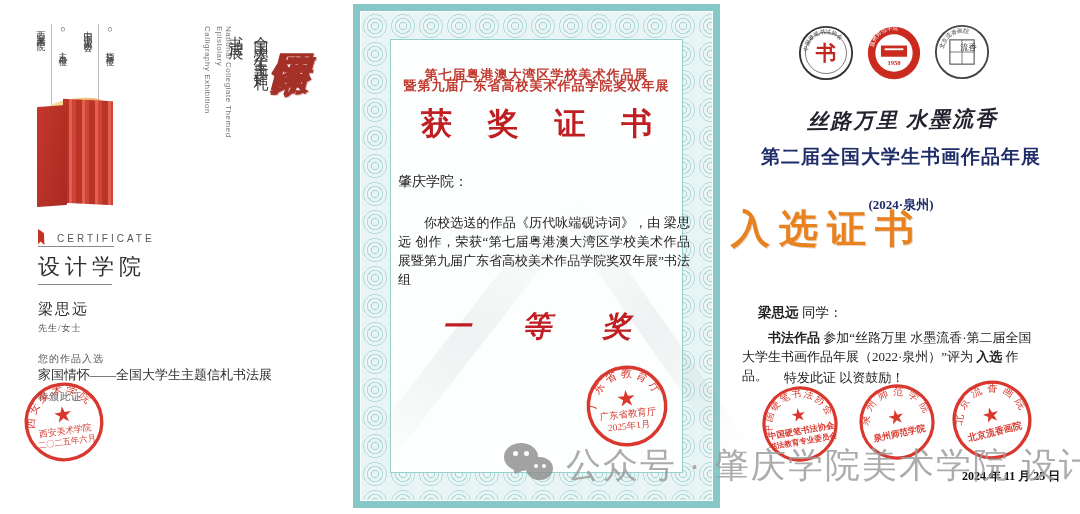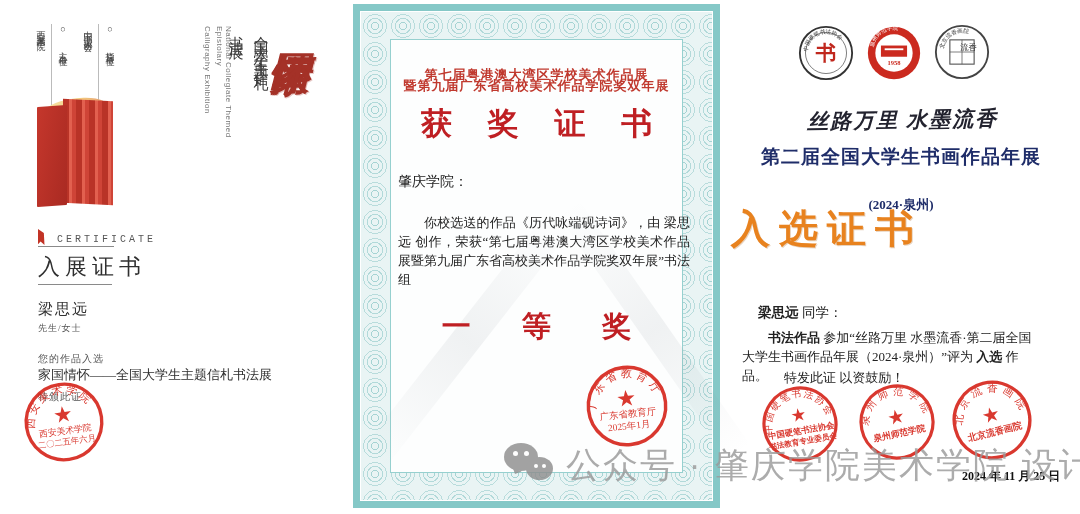--- a/index.html
+++ b/index.html
@@ -22,21 +22,21 @@
     background:linear-gradient(100deg,#c5372c,#a92a22); transform:skewY(-4deg); border-radius:1px; }
   .book .pages { position:absolute; left:26px; top:2px; width:50px; height:104px;
     background:repeating-linear-gradient(90deg,#b93327 0 6px,#e2604f 6px 9px,#cf4437 9px 13px);
     transform:skewY(3deg); }
   .book .glow { position:absolute; left:8px; top:0; width:62px; height:22px;
     background:linear-gradient(105deg,#f7e6a8,#f3c97e 55%,#e0906a); transform:skewY(-7deg) rotate(-3deg);
     border-radius:40% 60% 10% 10%; }
 
   .cert-mark { display:inline-block; width:13px; height:16px; background:#c23325;
     clip-path:polygon(0 0,45% 25%,50% 100%,20% 78%,0 95%); margin-right:6px; vertical-align:-3px; }
-  .cert-en { font-family:Liberation Mono, monospace; font-size:10px; letter-spacing:3px; color:#555; }
+  .cert-en { font-family:Liberation Sans, sans-serif; font-size:10px; letter-spacing:3px; color:#555; }
   .rule { position:absolute; height:1px; background:#8a8a8a; }
   .cert-title-l { font-size:22px; letter-spacing:5px; color:#2f2f2f; }
   .small-gray { font-size:9px; color:#555; letter-spacing:1px; }
 
   .vcallig { writing-mode:vertical-rl; font-size:40px; line-height:1.05; color:#a43127;
     font-weight:bold; font-style:italic; text-shadow:1px 1px 0 rgba(164,49,39,.25); }
   .vtitle { writing-mode:vertical-rl; font-size:15px; letter-spacing:5px; color:#3a3a3a; }
   .vtitle .col2 { font-size:15px; margin-right:6px; }
   .ven { writing-mode:vertical-rl; font-size:8px; color:#777;
     font-family:"Liberation Sans", sans-serif; letter-spacing:.5px; }
@@ -52,21 +52,21 @@
         rgba(110,185,185,0) 8px 11px, rgba(110,185,185,.40) 11px 12px, rgba(110,185,185,0) 12px);
     background-size:28px 28px; }
   .mid-inner { position:absolute; left:30px; top:28px; right:30px; bottom:28px;
     background:#fdfefe; border:1px solid #96d0cf; }
   .mid-wm1,.mid-wm2 { position:absolute; background:linear-gradient(transparent,rgba(120,130,140,.10),transparent); }
   .mid-wm1 { left:60px; top:150px; width:30px; height:300px; transform:rotate(38deg); }
   .mid-wm2 { left:250px; top:140px; width:26px; height:300px; transform:rotate(-35deg); }
   .mid-event { width:100%; text-align:center; color:#c0392e; font-weight:bold; font-size:13px; letter-spacing:1px; }
   .mid-title { width:100%; text-align:center; color:#bf1f23; font-weight:bold; font-size:31px; letter-spacing:14px; text-indent:14px; }
   .mid-body { font-size:13px; color:#222; line-height:19px; text-align:justify; text-indent:2em; }
-  .mid-award { width:100%; text-align:center; color:#bf1f23; font-weight:bold; font-size:29px; letter-spacing:22px; text-indent:22px; }
+  .mid-award { width:100%; text-align:center; color:#bf1f23; font-weight:bold; font-size:29px; letter-spacing:22px; text-indent:22px;font-style:italic; }
 
   
   .slogan { font-size:21px; font-weight:bold; font-style:italic; color:#23232f; letter-spacing:2px;
     transform:rotate(-1deg); }
   .r-title { color:#1f2d69; font-weight:bold; font-size:19px; letter-spacing:1px; width:100%; text-align:center; }
   .r-sub { color:#1f2d69; font-weight:bold; font-size:13px; width:100%; text-align:center; }
   .r-cert-title { color:#e8821e; font-weight:bold; font-size:39px; letter-spacing:9px; text-indent:9px;
     width:100%; text-align:left; text-shadow:1px 1px 0 rgba(160,80,0,.25); }
   .r-body { font-size:13px; color:#222; line-height:19px; }
   .bold { font-weight:bold; }
@@ -109,21 +109,21 @@
       <div class="glow"></div>
       <div class="pages"></div>
       <div class="cover"></div>
     </div>
 
     <div class="abs" style="left:38px;top:228px;">
       <span class="cert-mark"></span><span class="cert-en">CERTIFICATE</span>
     </div>
     <div class="rule" style="left:38px;top:246px;width:76px;"></div>
 
-    <div class="abs cert-title-l" style="left:38px;top:252px;">入展证书</div>
+    <div class="abs cert-title-l" style="left:38px;top:252px;">设计学院</div>
     <div class="rule" style="left:38px;top:284px;width:74px;"></div>
 
     <div class="abs" style="left:38px;top:300px;font-size:15px;color:#333;letter-spacing:2px;">梁思远</div>
     <div class="abs small-gray" style="left:38px;top:322px;">先生/女士</div>
 
     <div class="abs small-gray" style="left:38px;top:352px;font-size:10px;">您的作品入选</div>
     <div class="abs" style="left:38px;top:366px;font-size:13px;color:#2e2e2e;">家国情怀——全国大学生主题信札书法展</div>
     <div class="abs small-gray" style="left:38px;top:390px;font-size:10px;">特颁此证</div>
 
     <svg class="seal-svg" style="left:22px;top:380px;transform:rotate(-8deg);" width="84" height="84" viewBox="0 0 100 100">
@@ -207,21 +207,21 @@
     <div class="abs r-title" style="top:144px;">第二届全国大学生书画作品年展</div>
     <div class="abs r-sub" style="top:172px;margin-top:24px;">(2024·泉州)</div>
 
     <div class="abs r-cert-title" style="top:202px;">入选证书</div>
 
     <div class="abs" style="left:36px;top:304px;font-size:13.5px;color:#222;">
       <span class="bold">梁思远</span><span> 同学：</span>
     </div>
 
     <div class="abs r-body" style="left:20px;top:328px;width:300px;">
-      <span style="display:inline-block;width:2em;"></span><span class="bold">书法作品</span><span> 参加“丝路万里 水墨流香·第二届全国大学生书画作品年展（2024·泉州）”评为 </span><span class="bold">入选</span><span> 作品。</span>
+      <span style="display:inline-block;width:2em;"></span><span class="bold">书法作品</span><span> 参加“丝路万里 水墨流香·第二届全国大学生书画作品年展（2022·泉州）”评为 </span><span class="bold">入选</span><span> 作品。</span>
     </div>
     <div class="abs r-body" style="left:62px;top:368px;text-align:center;">特发此证 以资鼓励！</div>
 
     <svg class="seal-svg" style="left:38px;top:384px;transform:rotate(-10deg);" width="80" height="80" viewBox="0 0 100 100">
       <circle cx="50" cy="50" r="45" fill="none" stroke="#d6281e" stroke-width="4"></circle>
       <path id="arc-r1" d="M 16,64 A 36,36 0 1 1 84,64" fill="none"></path>
       <text fill="#d6281e" font-size="12" letter-spacing="2"><textPath href="#arc-r1" startOffset="6%">中国硬笔书法协会</textPath></text>
       <text x="50" y="46" text-anchor="middle" font-size="22" fill="#d6281e">★</text>
       <text x="50" y="62" text-anchor="middle" font-size="10.5" fill="#d6281e" font-weight="bold">中国硬笔书法协会</text>
       <text x="50" y="75" text-anchor="middle" font-size="9.5" fill="#d6281e" font-weight="bold">书法教育专业委员会</text>

